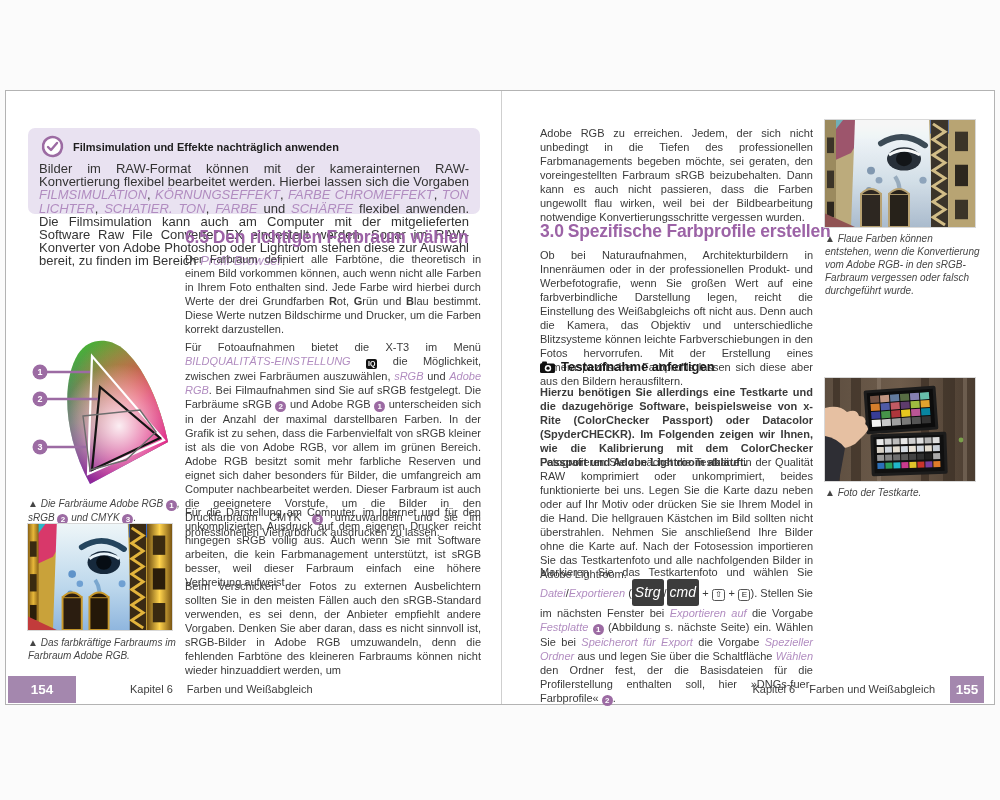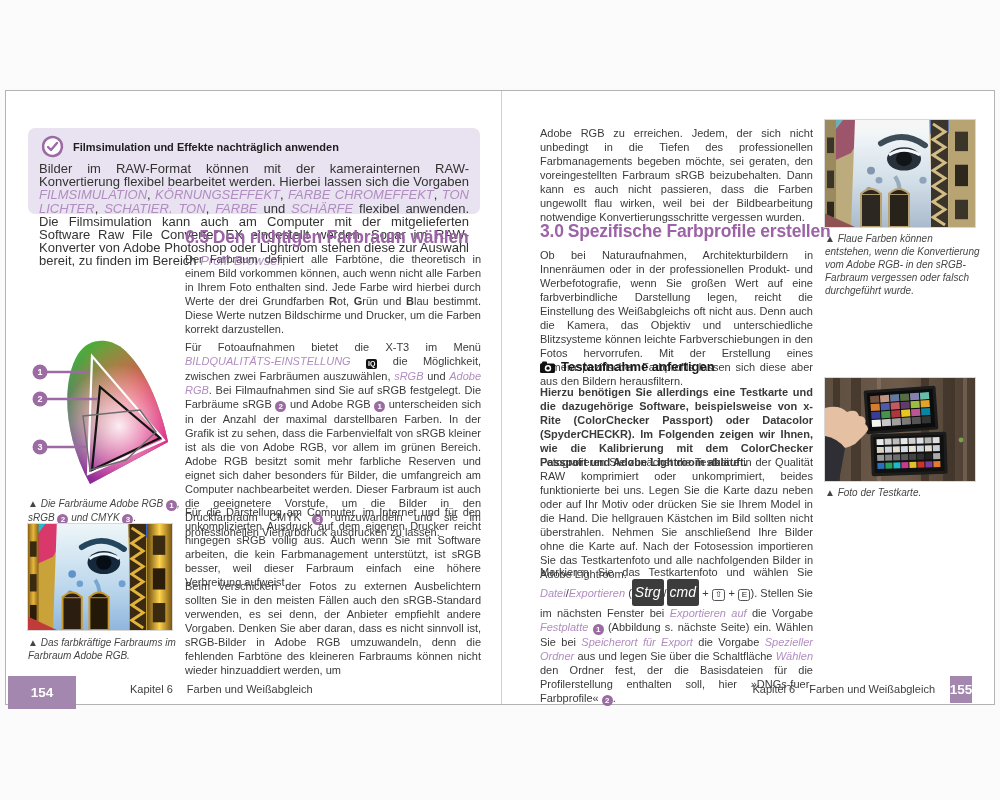--- a/index.html
+++ b/index.html
@@ -204,21 +204,21 @@
       <path d="M108 4 l12 8 l-12 8 l12 8 l-12 8 l12 8 l-12 8 l12 8 l-12 8 l12 8 l-12 8 l12 8 l-12 8 l12 8" fill="none" stroke="#e3b43c" stroke-width="3"></path>
       <rect x="124" y="0" width="26" height="110" fill="url(#gold2)"></rect>
       <rect x="130" y="12" width="13" height="20" fill="#3a2a10"></rect>
       <rect x="130" y="46" width="13" height="22" fill="#2b1d0a"></rect>
       <rect x="130" y="82" width="13" height="20" fill="#3a2a10"></rect>
       <polygon points="0,96 30,110 0,110" fill="#c23b3b"></polygon>
     </svg>
   </div>
   <div class="abs caption" style="left:28px; top:636px; width:156px;">▲ Das farbkräftige Farbraums im Farbraum Adobe RGB.</div>
 
-  <div class="abs pagenum-box" style="left:8px; top:676px; width:68px; height:33px;">
+  <div class="abs pagenum-box" style="left:8px; top:676px; width:68px; height:27px;">
     <span>154</span>
   </div>
   <div class="abs footer-text" style="left:90px; top:683px;">
     <span class="chap">Kapitel 6</span><span>Farben und Weißabgleich</span>
   </div>
 
   <div class="abs body-text" style="left:540px; top:126px; width:273px;">Adobe RGB zu erreichen. Jedem, der sich nicht unbedingt in die Tiefen des professionellen Farbmanagements begeben möchte, sei geraten, den voreingestellten Farbraum sRGB beizubehalten. Dann kann es auch nicht passieren, dass die Farben ungewollt flau wirken, weil bei der Bildbearbeitung notwendige Konvertierungsschritte vergessen wurden.</div>
 
   <div class="abs section-head" style="left:540px; top:221px; width:300px;">
     <span class="num">3.0</span><span>Spezifische Farbprofile erstellen</span>
@@ -375,16 +375,16 @@
 
       <path d="M0 30 Q14 26 22 34 Q32 30 34 38 Q42 38 40 46 Q46 50 40 56 L30 66 Q16 74 0 68 Z" fill="#e6c0a2"></path>
       <path d="M0 58 Q12 60 20 70 L14 103 L0 103 Z" fill="#2e2e34"></path>
     </svg>
   </div>
   <div class="abs caption" style="left:825px; top:486px; width:150px;">▲ Foto der Testkarte.</div>
 
   <div class="abs footer-text" style="left:700px; top:683px; width:235px; text-align:right;">
     <span class="chap">Kapitel 6</span><span>Farben und Weißabgleich</span>
   </div>
-  <div class="abs pagenum-box" style="left:950px; top:676px; width:22px; height:27px;">
+  <div class="abs pagenum-box" style="left:950px; top:676px; width:34px; height:27px;">
     <span>155</span>
   </div>
 </div>
 
 </body></html>

